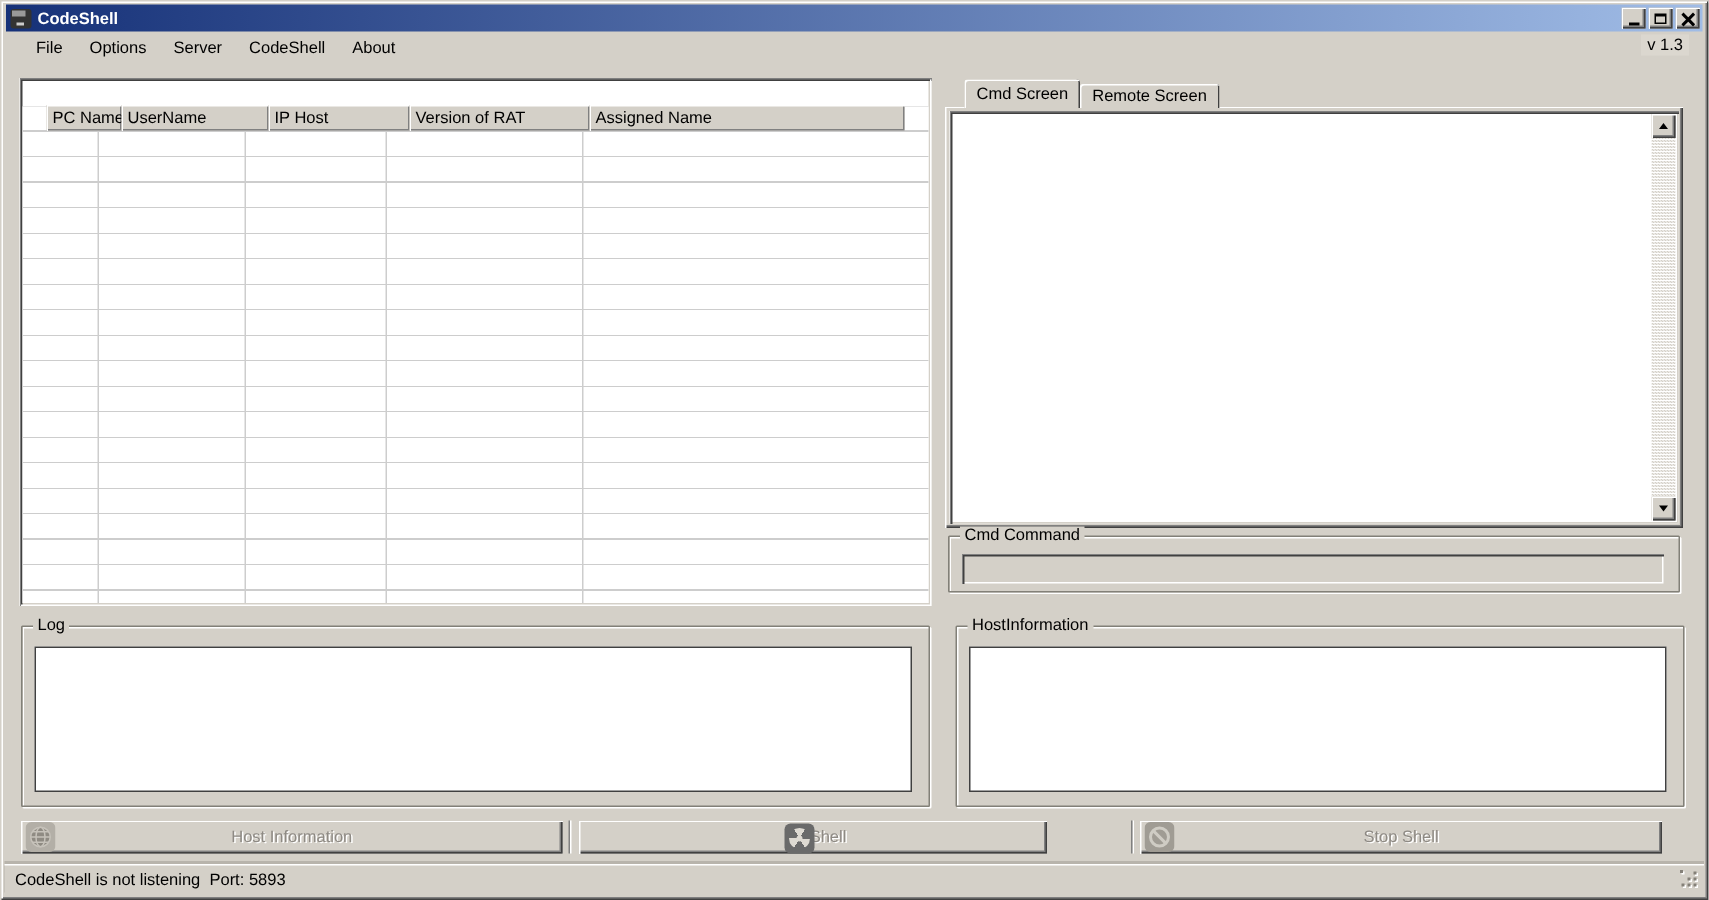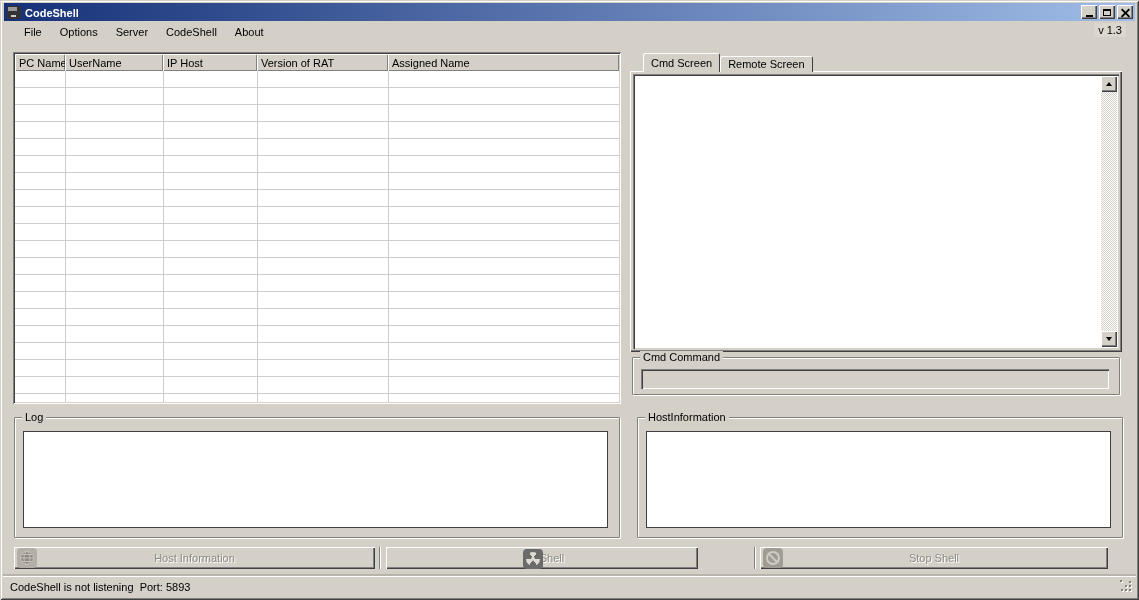--- a/index.html
+++ b/index.html
@@ -40,31 +40,31 @@
   
   .menubar { position: absolute; left: 4px; top: 23px; right: 4px; height: 22px; display: flex; align-items: flex-start; padding-left: 11px; }
   .menu-item { padding: 3px 9px; }
   .version-label { margin-left: auto; margin-right: 9px; background: #dbd7cf; padding: 1px 4px; }
 
   
   .listview {
     position: absolute; left: 13px; top: 52px; width: 608px; height: 352px; background: #fff;
     box-shadow: inset 1px 1px 0 #808080, inset -1px -1px 0 #fff,
                 inset 2px 2px 0 #404040, inset -2px -2px 0 #d4d0c8;
-    padding: 2px;
+    padding: 18px;
   }
   .lv-header { display: flex; height: 17px; position: relative; z-index: 2; }
   .lv-col {
     background: #d4d0c8; flex: none; display: flex; align-items: center; padding: 0 4px;
     box-shadow: inset 1px 1px 0 #fff, inset -1px -1px 0 #808080; overflow: hidden; white-space: nowrap;
   }
   .lv-col:nth-child(1) { width: 50px; }
   .lv-col:nth-child(2) { width: 98px; }
   .lv-col:nth-child(3) { width: 94px; }
-  .lv-col:nth-child(4) { width: 131px; }
+  .lv-col:nth-child(4) { width: 120px; }
   .lv-col:nth-child(5) { flex: 1; }
   .lv-body {
     position: absolute; left: 2px; right: 2px; top: 19px; bottom: 2px; background: #fff;
     background-image: repeating-linear-gradient(to bottom, transparent 0 16px, #cdcdcd 16px 17px);
   }
   .vline { position: absolute; top: 0; bottom: 0; width: 1px; background: #cdcdcd; }
   .vline-1 { left: 50px; } .vline-2 { left: 148px; } .vline-3 { left: 242px; } .vline-4 { left: 373px; }
 
   
   .tab-strip { position: absolute; left: 631px; top: 53px; height: 19px; display: flex; align-items: flex-end; z-index: 3; padding-left: 12px; }

